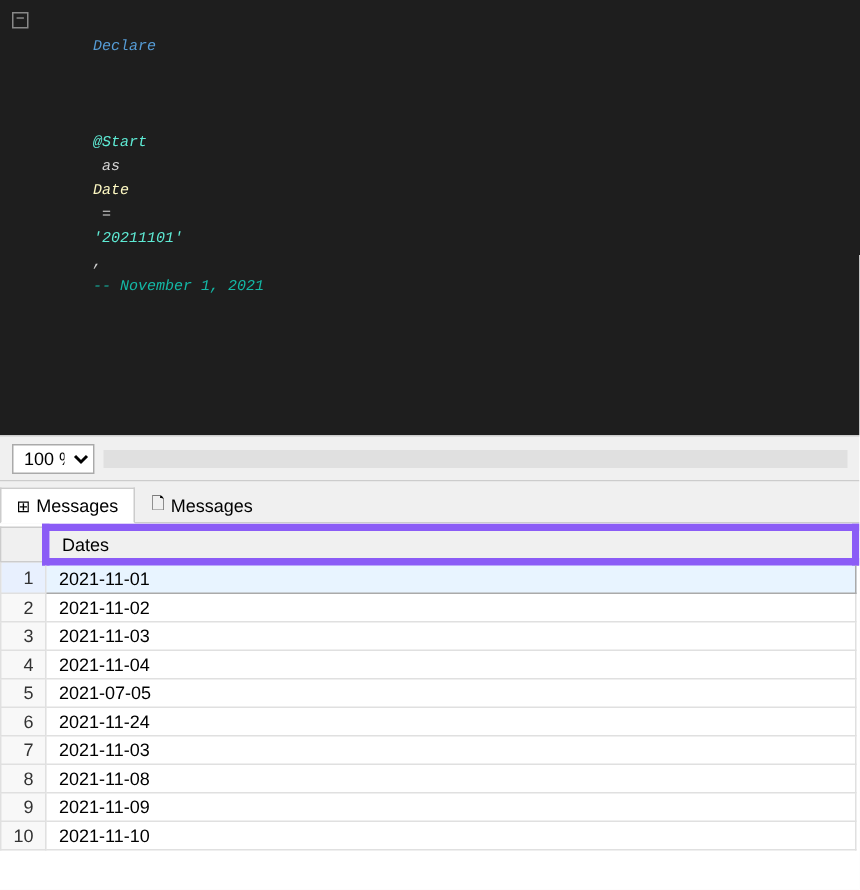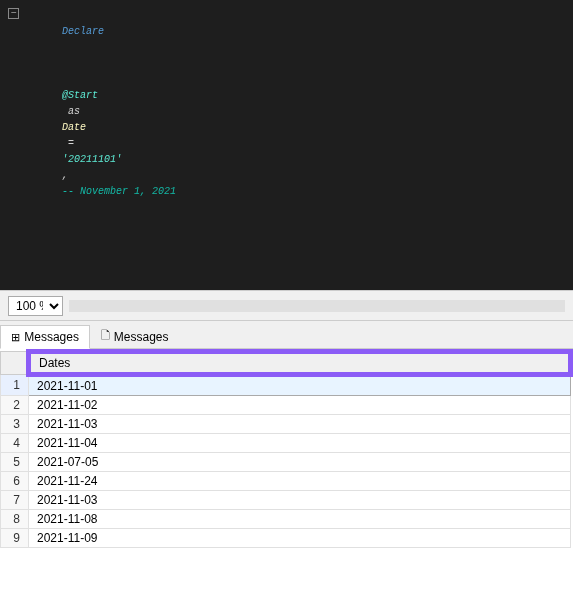--- a/index.html
+++ b/index.html
@@ -291,16 +291,20 @@
             <td>2021-11-03</td>
           </tr>
           <tr>
             <td class="row-num">8</td>
             <td>2021-11-08</td>
           </tr>
           <tr>
             <td class="row-num">9</td>
             <td>2021-11-09</td>
           </tr>
+          <tr>
+            <td class="row-num">10</td>
+            <td>2021-11-10</td>
+          </tr>
         </tbody>
     </table>
   </div>
 </div>
 
 </body></html>

